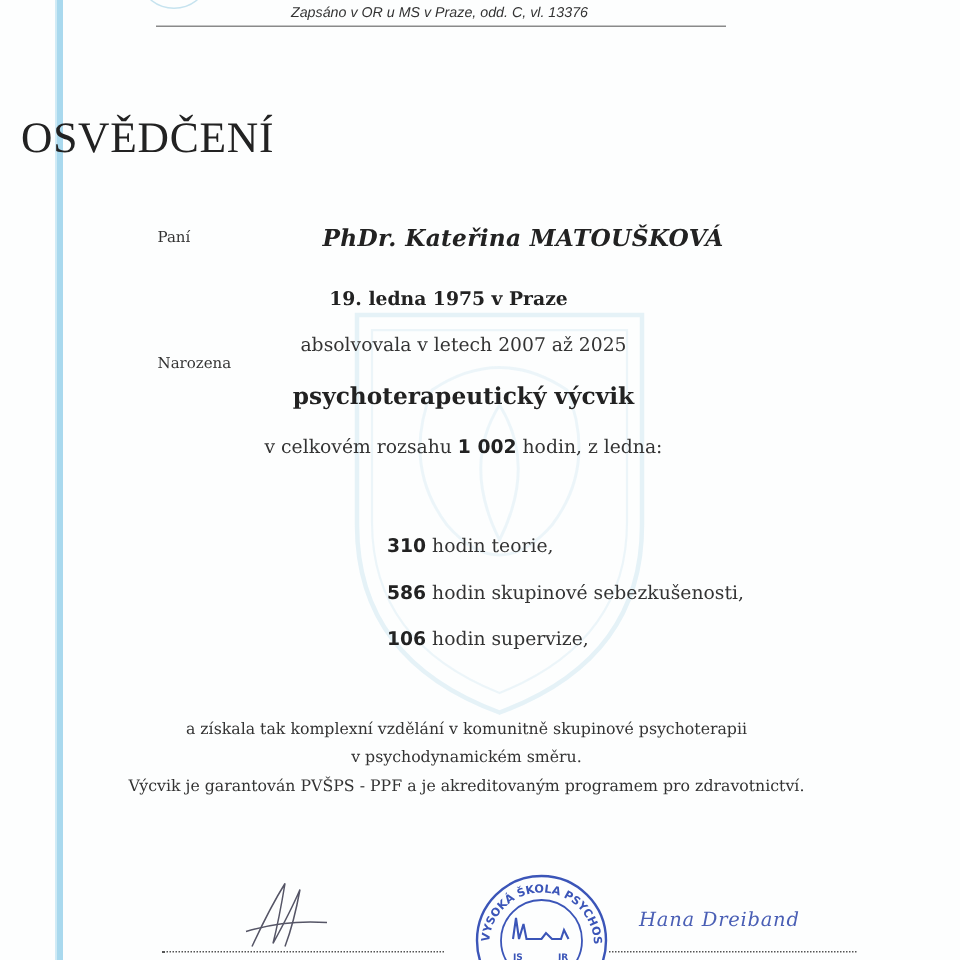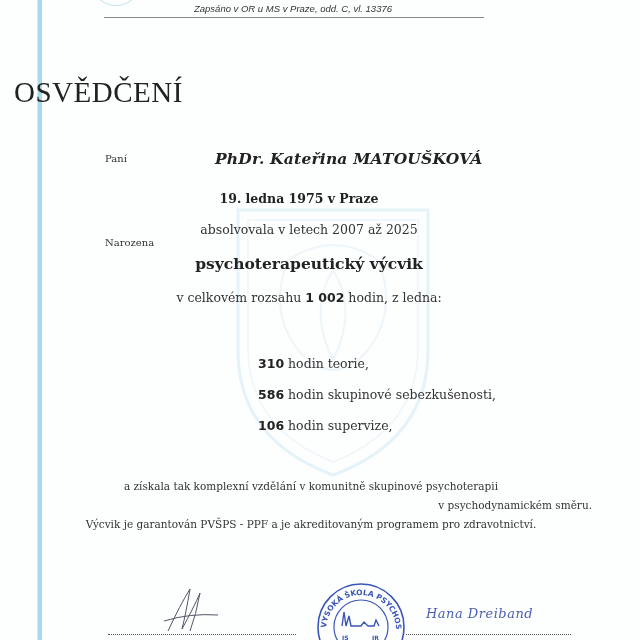--- a/index.html
+++ b/index.html
@@ -118,21 +118,21 @@
     <b>310</b><span> hodin teorie,</span>
   </div>
   <div class="bd-item" style="top:387px;">
     <b>586</b><span> hodin skupinové sebezkušenosti,</span>
   </div>
   <div class="bd-item" style="top:418px;">
     <b>106</b><span> hodin supervize,</span>
   </div>
 
   <div class="closing" style="top:480px;">a získala tak komplexní vzdělání v komunitně skupinové psychoterapii</div>
-  <div class="closing" style="top:499px;text-align:right;">v psychodynamickém směru.</div>
+  <div class="closing" style="top:499px;">v psychodynamickém směru.</div>
   <div class="closing" style="top:518px;">Výcvik je garantován PVŠPS - PPF a je akreditovaným programem pro zdravotnictví.</div>
 
   <svg class="sig-left" viewBox="0 0 70 50">
     <path d="M8 46 Q20 20 30 4 Q26 28 22 44 Q34 22 40 8 Q36 30 30 46" fill="none" stroke="#556" stroke-width="1"></path>
     <path d="M4 36 Q30 28 58 30" fill="none" stroke="#556" stroke-width="1"></path>
   </svg>
   <div class="sig-line" style="left:108px; width:188px;"></div>
 
   <svg class="stamp" viewBox="0 0 90 90">
     <circle cx="45" cy="45" r="43" fill="none" stroke="#3b55b8" stroke-width="1.6"></circle>

